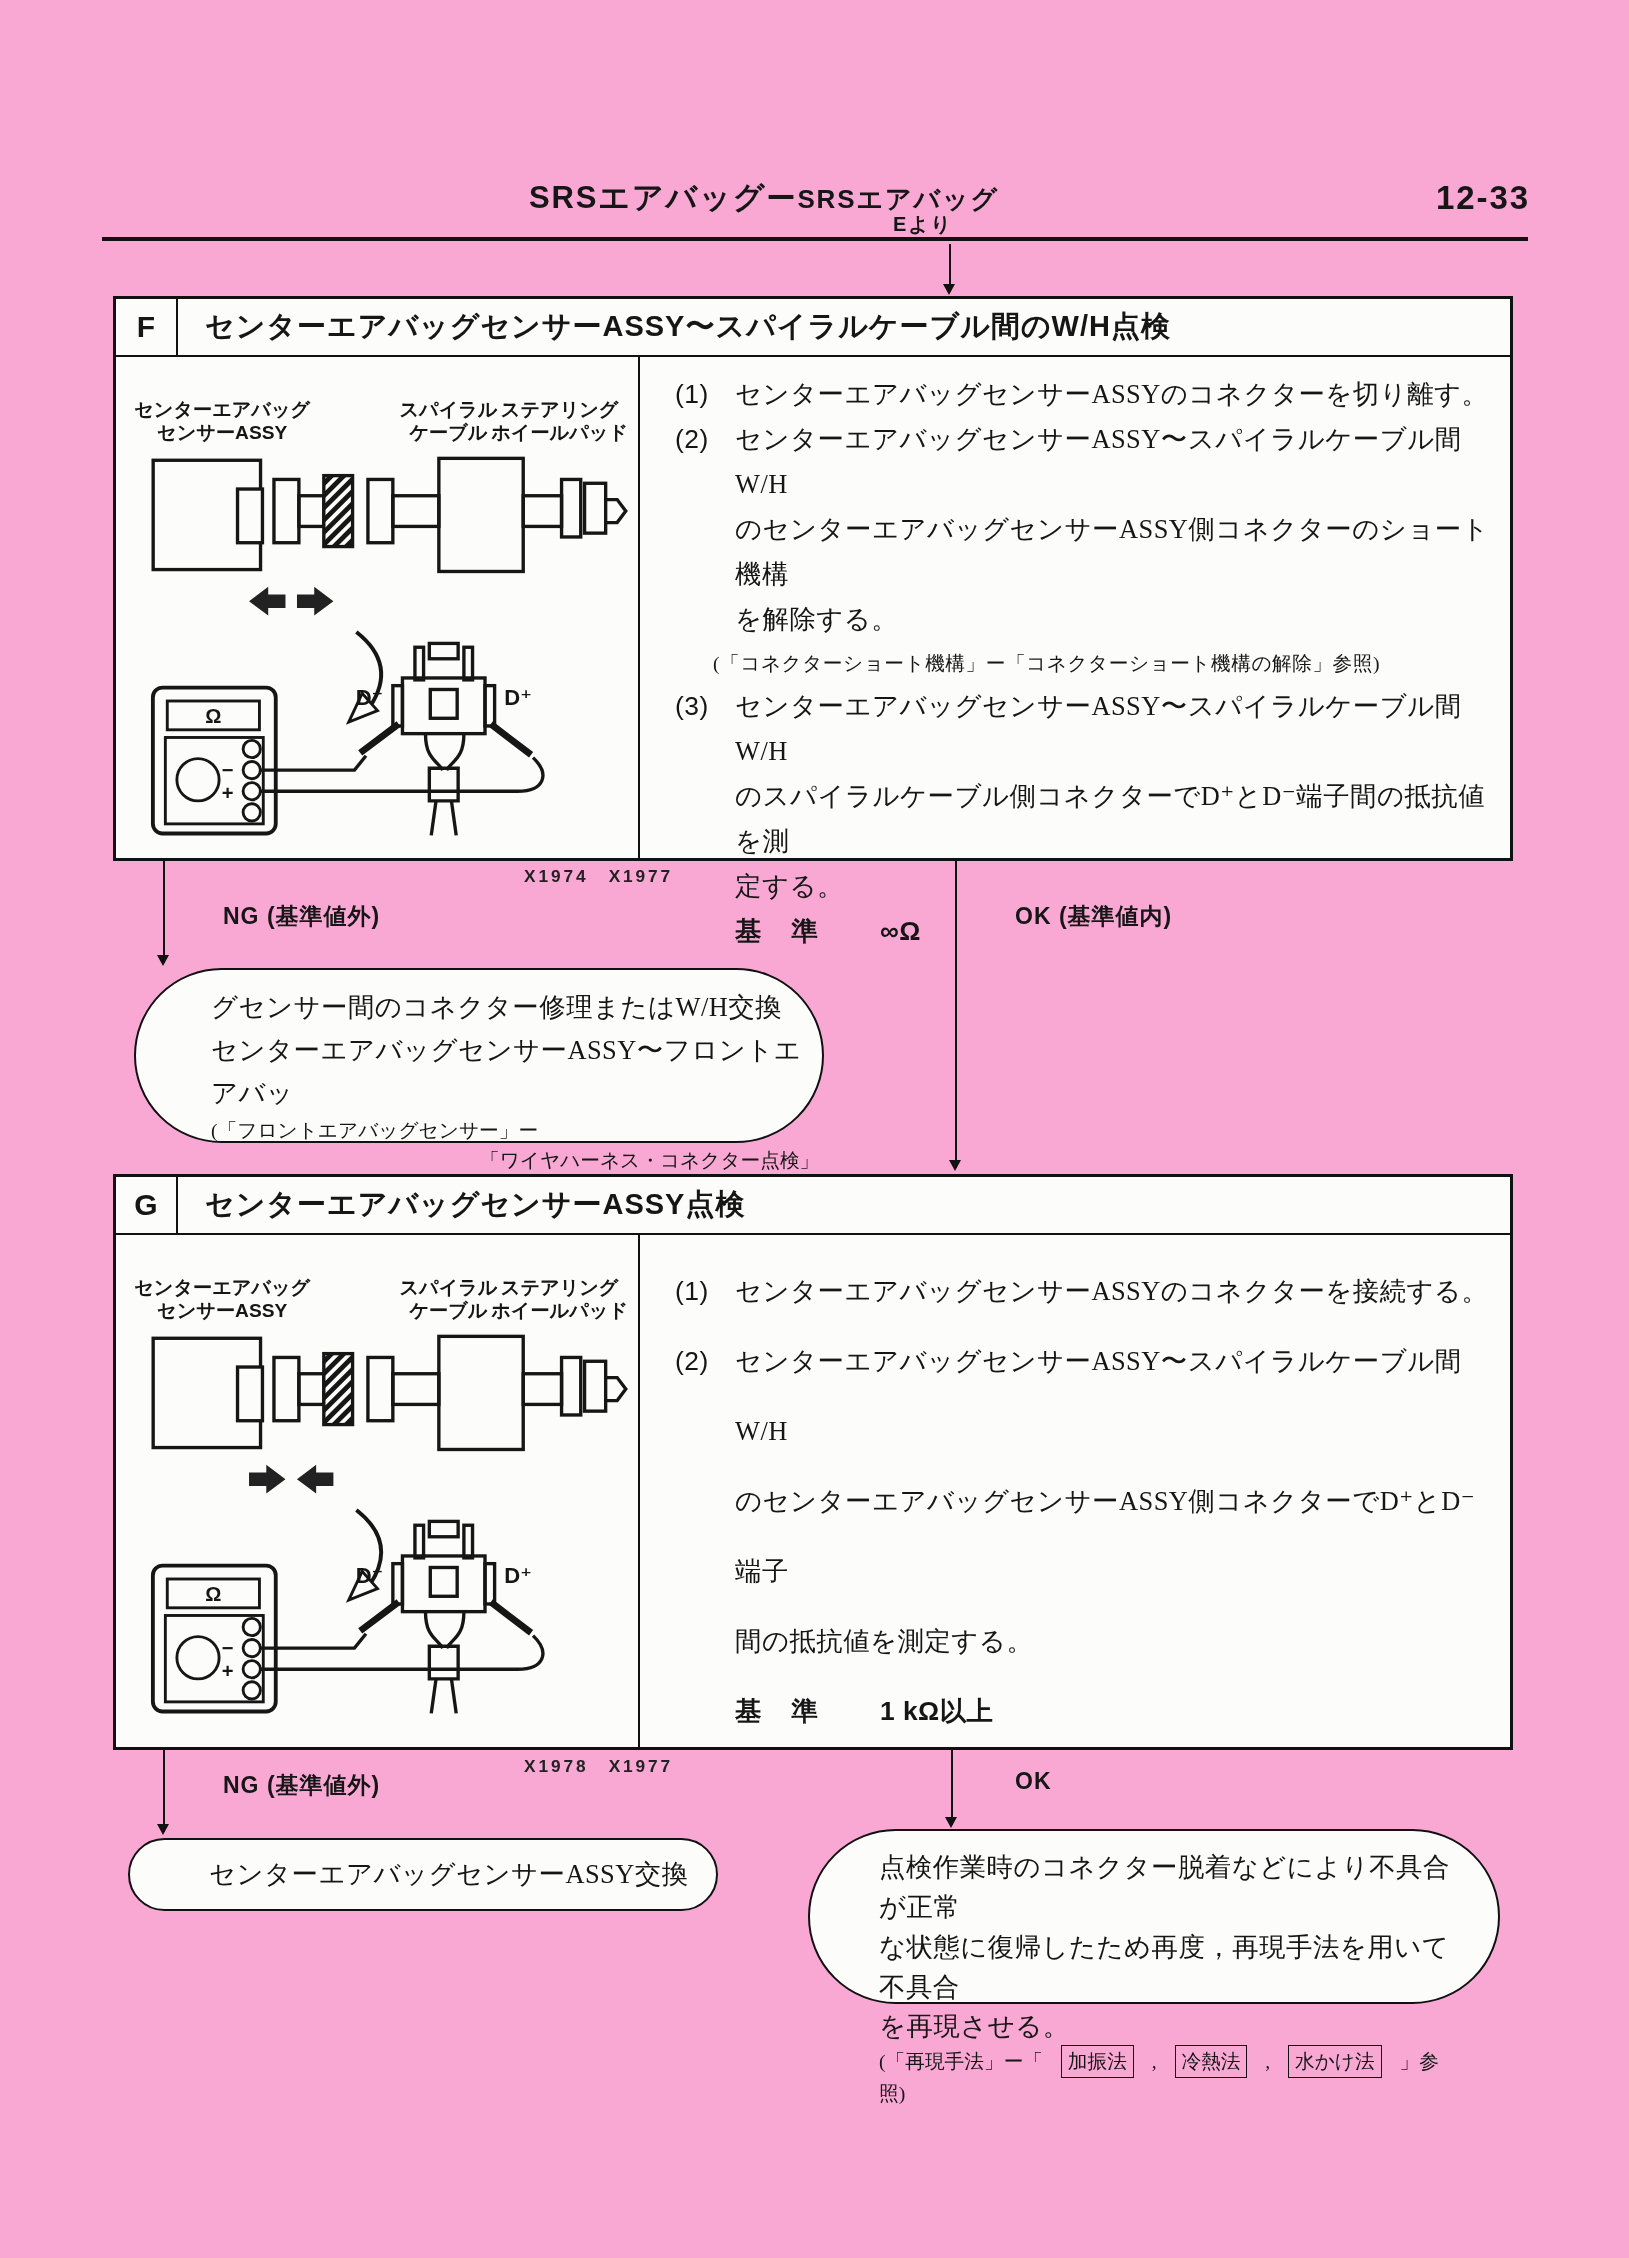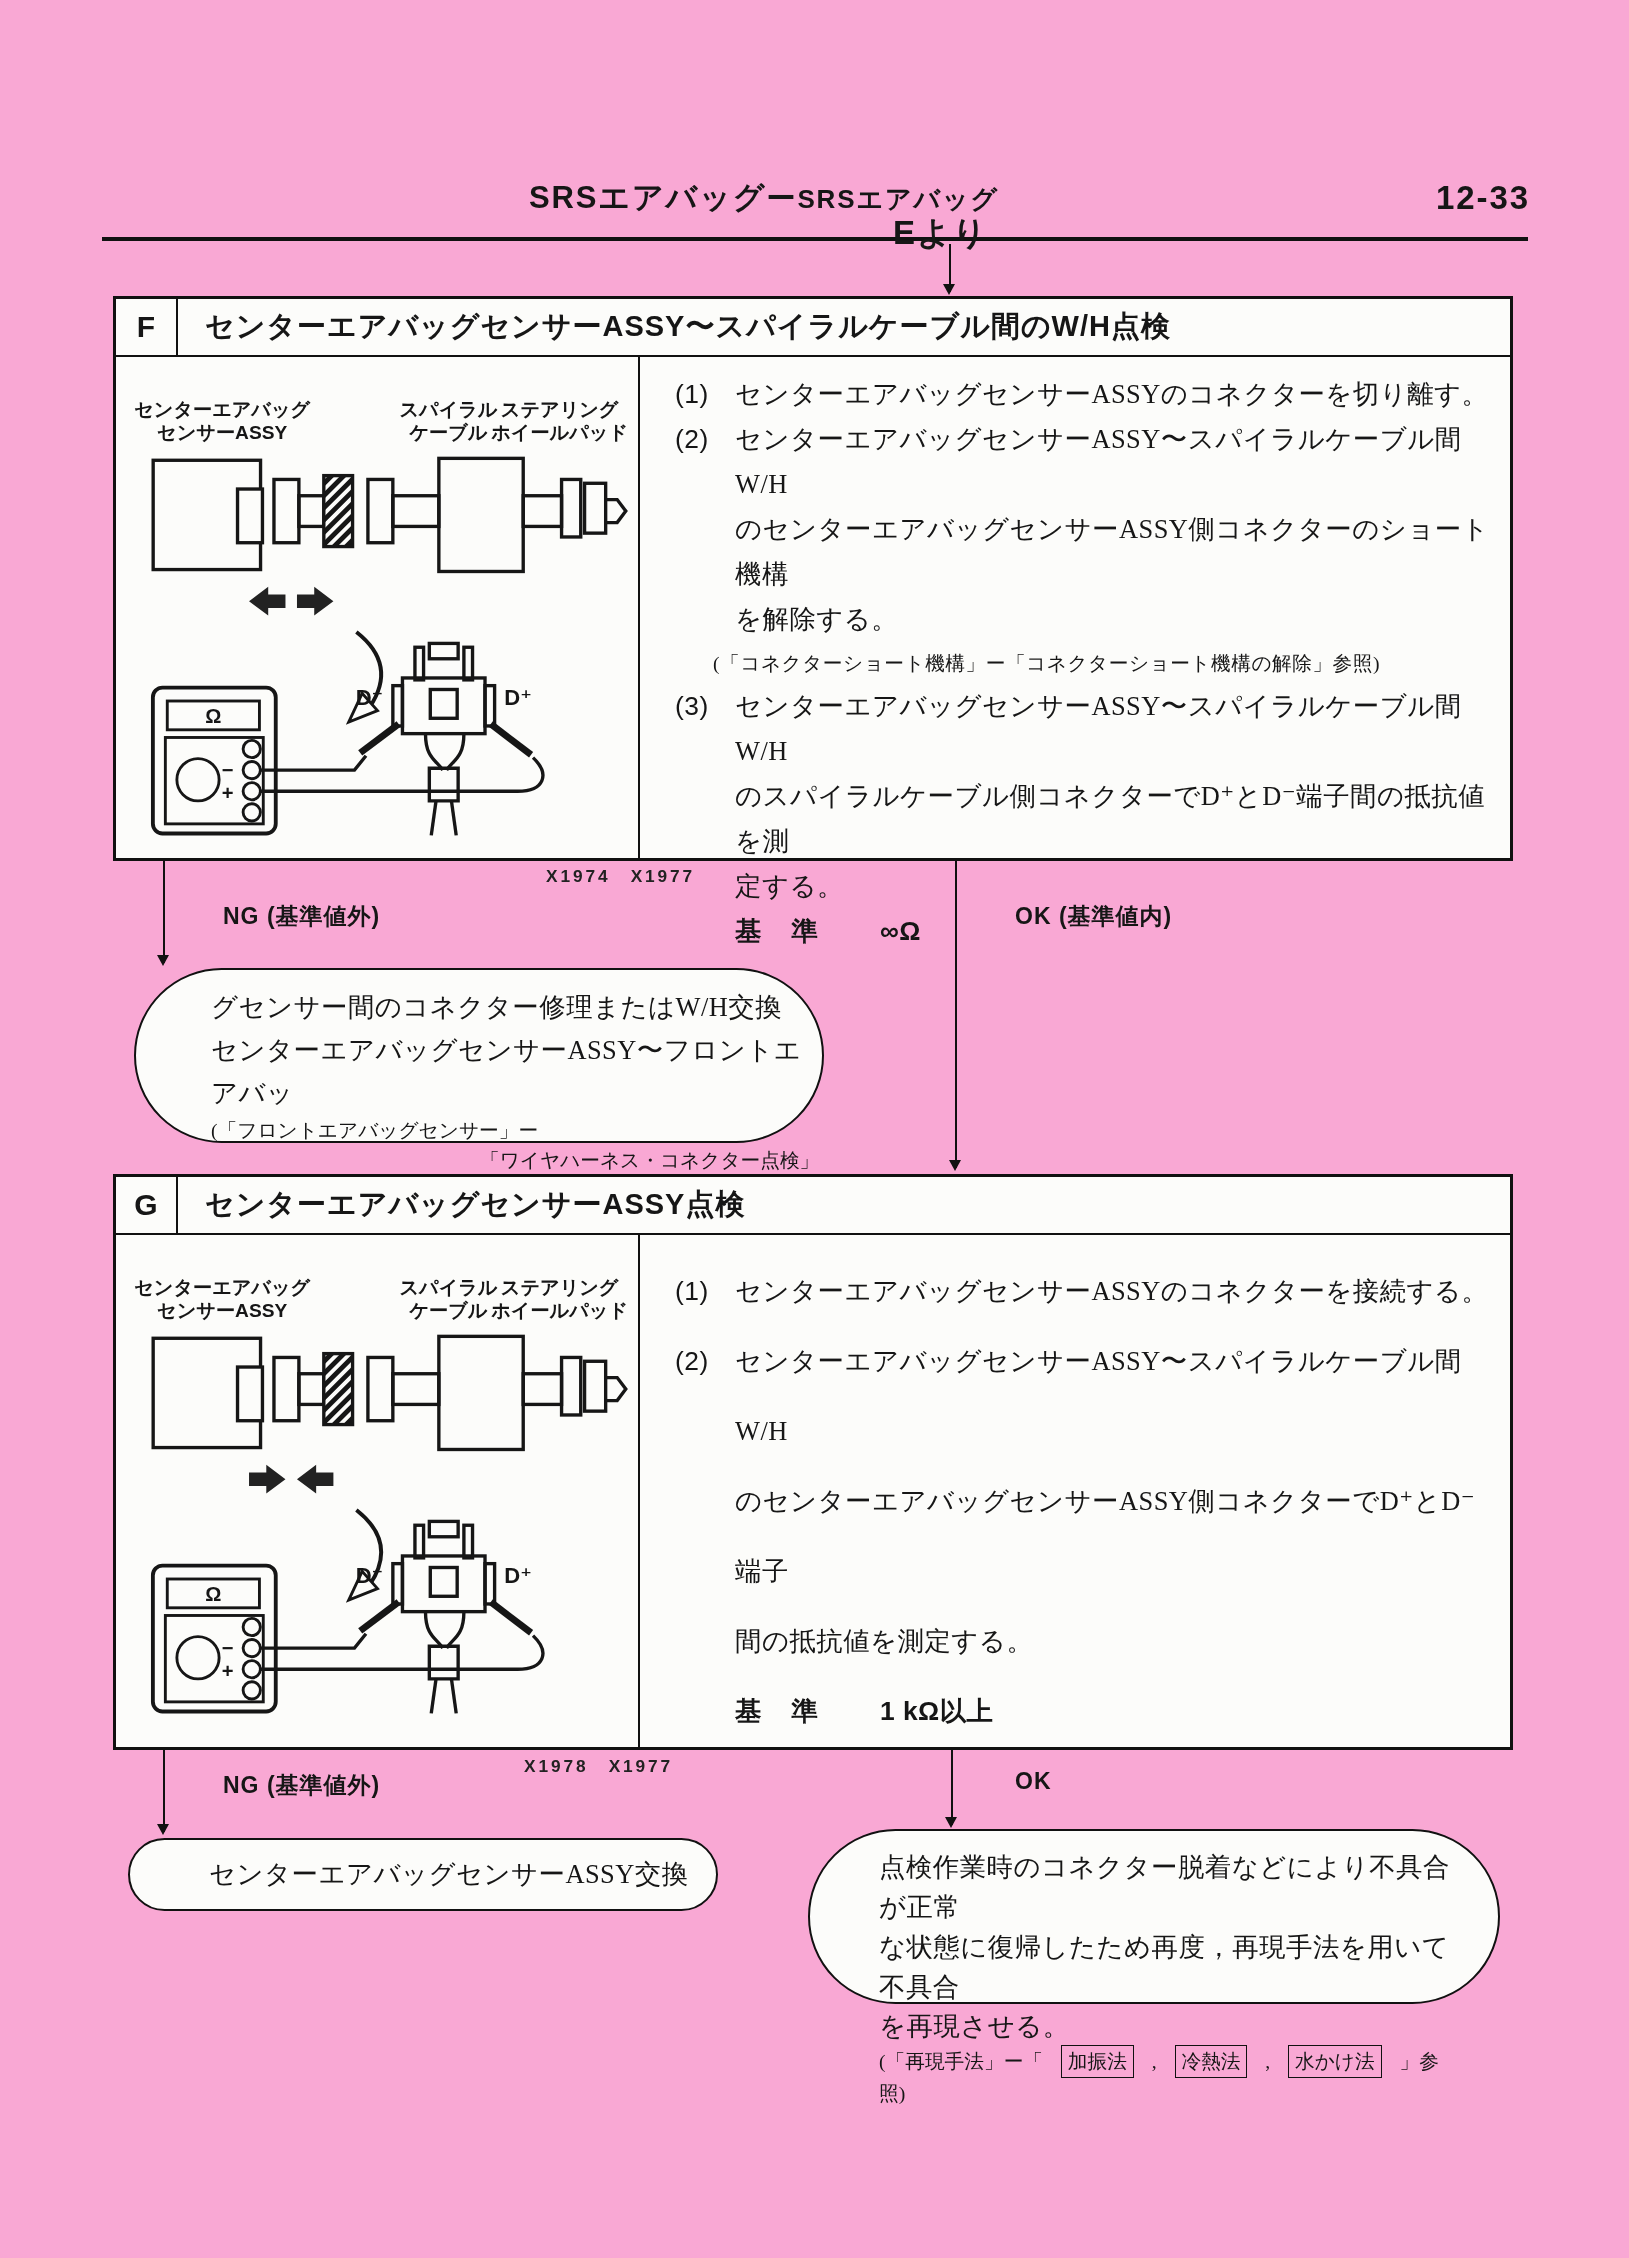--- a/index.html
+++ b/index.html
@@ -17,21 +17,21 @@
   .hdr-dash { font-size:29px; }
   .hdr-sub  { font-size:26px; }
   .page-num { position:absolute; top:179px; left:1391px; font-size:33px; font-weight:700; letter-spacing:1.9px;margin-left:45px; }
   .hdr-rule { position:absolute; top:237px; left:102px; width:1426px; height:3.8px; background:#111; }
 
   
   .varrow { position:absolute; width:0; border-left:2.9px solid #111; }
   .varrow::after { content:""; position:absolute; left:-7.7px; bottom:-2.9px;
     border:6.2px solid transparent; border-top:11.5px solid #111; border-bottom:none; }
 
-  .entry-label { position:absolute; left:893px; top:211px; font-size:33px; font-weight:600; letter-spacing:1.9px; }
+  .entry-label { position:absolute; left:893px; top:211px; font-size:20px; font-weight:600; letter-spacing:1.9px; }
 
   
   .proc { position:absolute; left:113px; width:1400px; border:3.4px solid #111; background:#fcfcfa; box-sizing:border-box; }
   .proc-title { display:flex; height:56px; border-bottom:2.9px solid #111; align-items:stretch; }
   .proc-tag { width:60px; border-right:2.9px solid #111; display:flex; align-items:center; justify-content:center;
               font-size:30px; font-weight:700; }
   .proc-head { flex:1; display:flex; align-items:center; padding-left:27px;
                font-size:29px; font-weight:700; letter-spacing:1px; }
   .proc-body { position:relative; display:flex; }
   .cell-diagram { position:relative; width:524px; border-right:2.9px solid #111; box-sizing:border-box; }
@@ -192,21 +192,21 @@
           </div>
           <div class="step-row std-row">
             <span class="step-cont std-label">基　準</span>
             <span class="std-value">∞Ω</span>
           </div>
         </div>
       </div>
     </div>
   </div>
 
-  <div class="fig-ref" style="left:524px; top:864px;margin-left:22px;">X1974　X1977</div>
+  <div class="fig-ref" style="left:524px; top:864px;">X1974　X1977</div>
 
   <div class="varrow" style="left:163px; top:861px; height:102px;"></div>
   <div class="branch-label" style="left:184px; top:901px;">NG (基準値外)</div>
   <div class="varrow" style="left:955px; top:861px; height:307px;"></div>
   <div class="branch-label" style="left:976px; top:901px;">OK (基準値内)</div>
 
   <div class="stadium" style="left:134px; top:968px; width:690px; height:175px; border-radius:91px; padding:16.3px 0 0 75px;">
     <div class="result-line serif" style="line-height:43px;">グセンサー間のコネクター修理またはW/H交換</div>
     <div class="result-line serif" style="line-height:43px;">センターエアバッグセンサーASSY〜フロントエアバッ</div>
     <div class="result-note serif" style="line-height:30px;">(「フロントエアバッグセンサー」ー</div>

